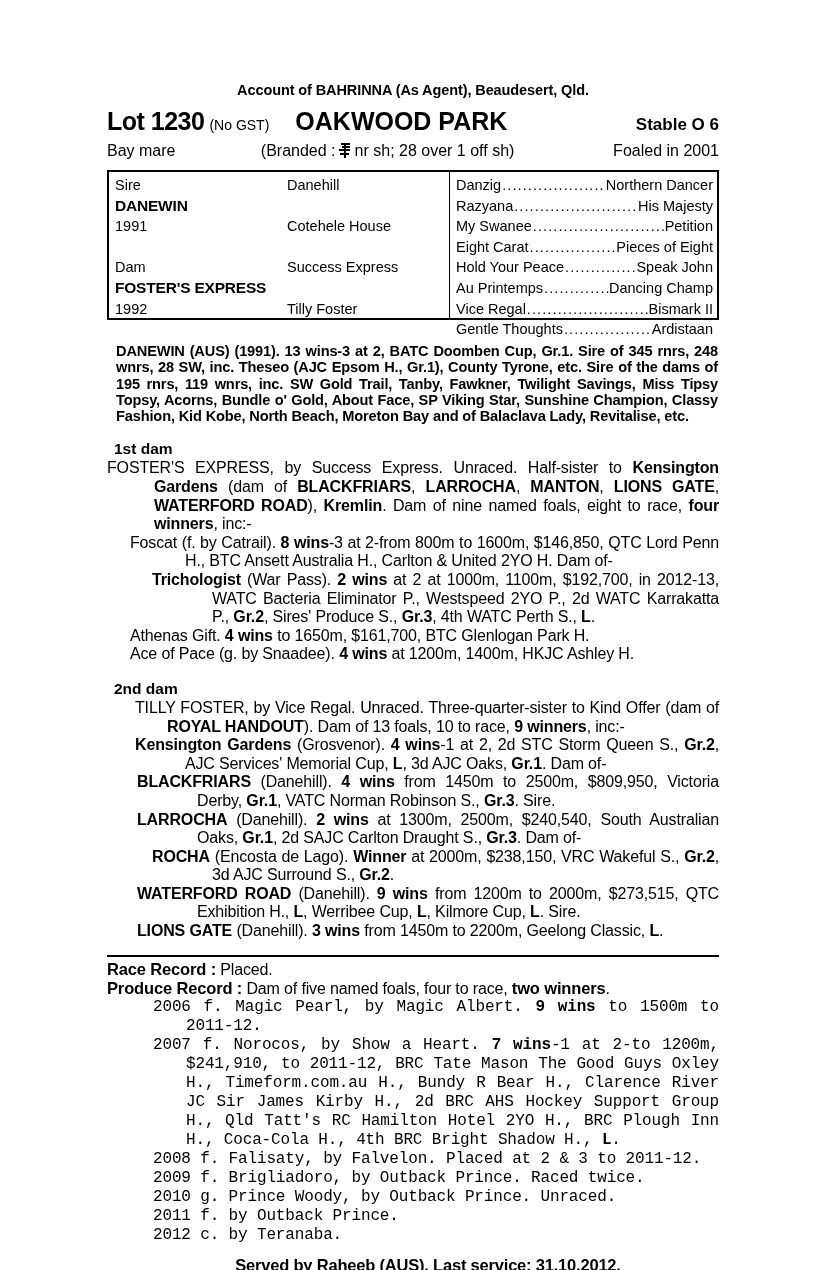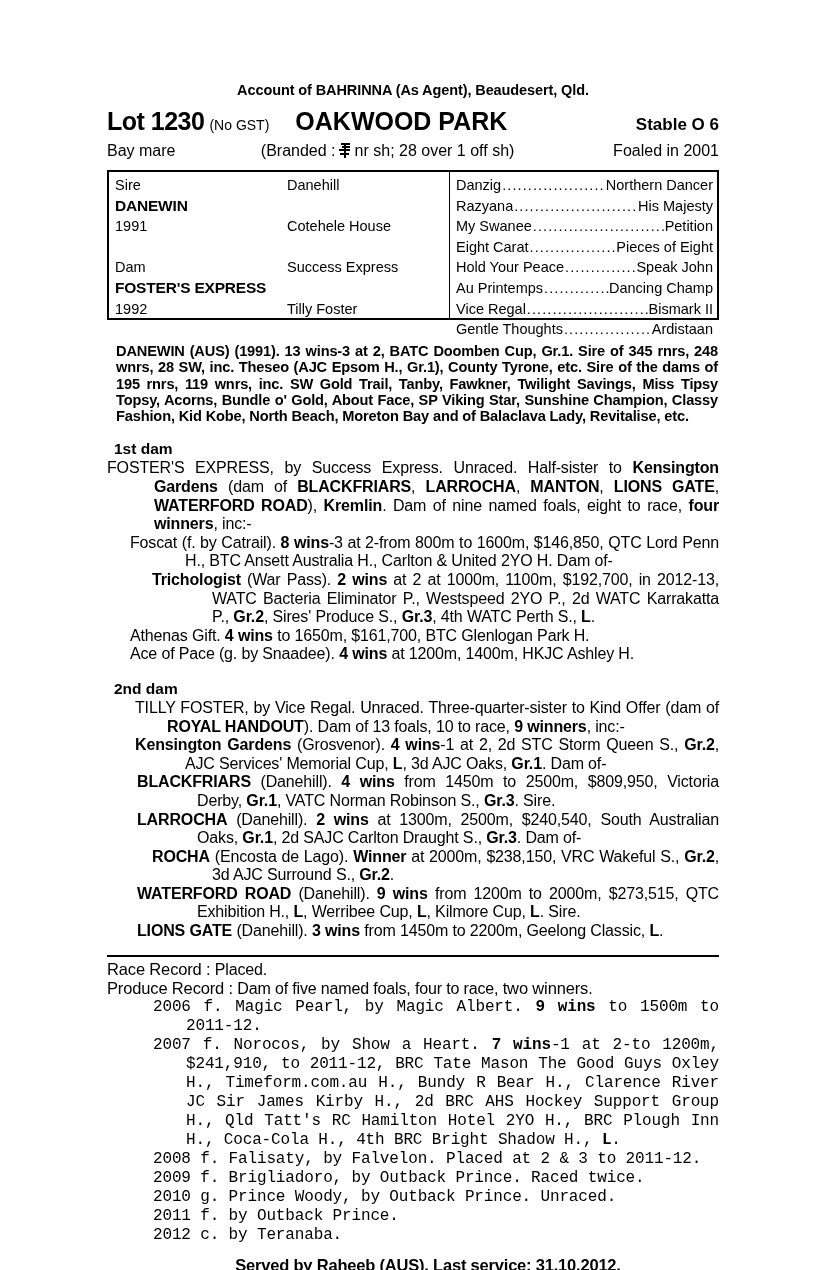--- a/index.html
+++ b/index.html
@@ -176,21 +176,21 @@
     border: 0;
     border-top: 2px solid #000;
     margin: 14px 0 3px 0;
     height: 0;
   }
   .record-line {
     font-size: 16px;
     line-height: 19px;
     letter-spacing: -0.15px;
   }
-  .record-line b { font-weight: normal; font-size: 16.5px; }
+  .record-line b { font-weight: bold; font-size: 16.5px; }
   .produce-list {
     font-size: 16px;
     line-height: 19px;
     letter-spacing: -0.15px;
     padding-left: 22px;
     font-family: Liberation Mono, monospace;
   }
   .produce-list .pitem { text-align: justify; }
   .served {
     text-align: center;

